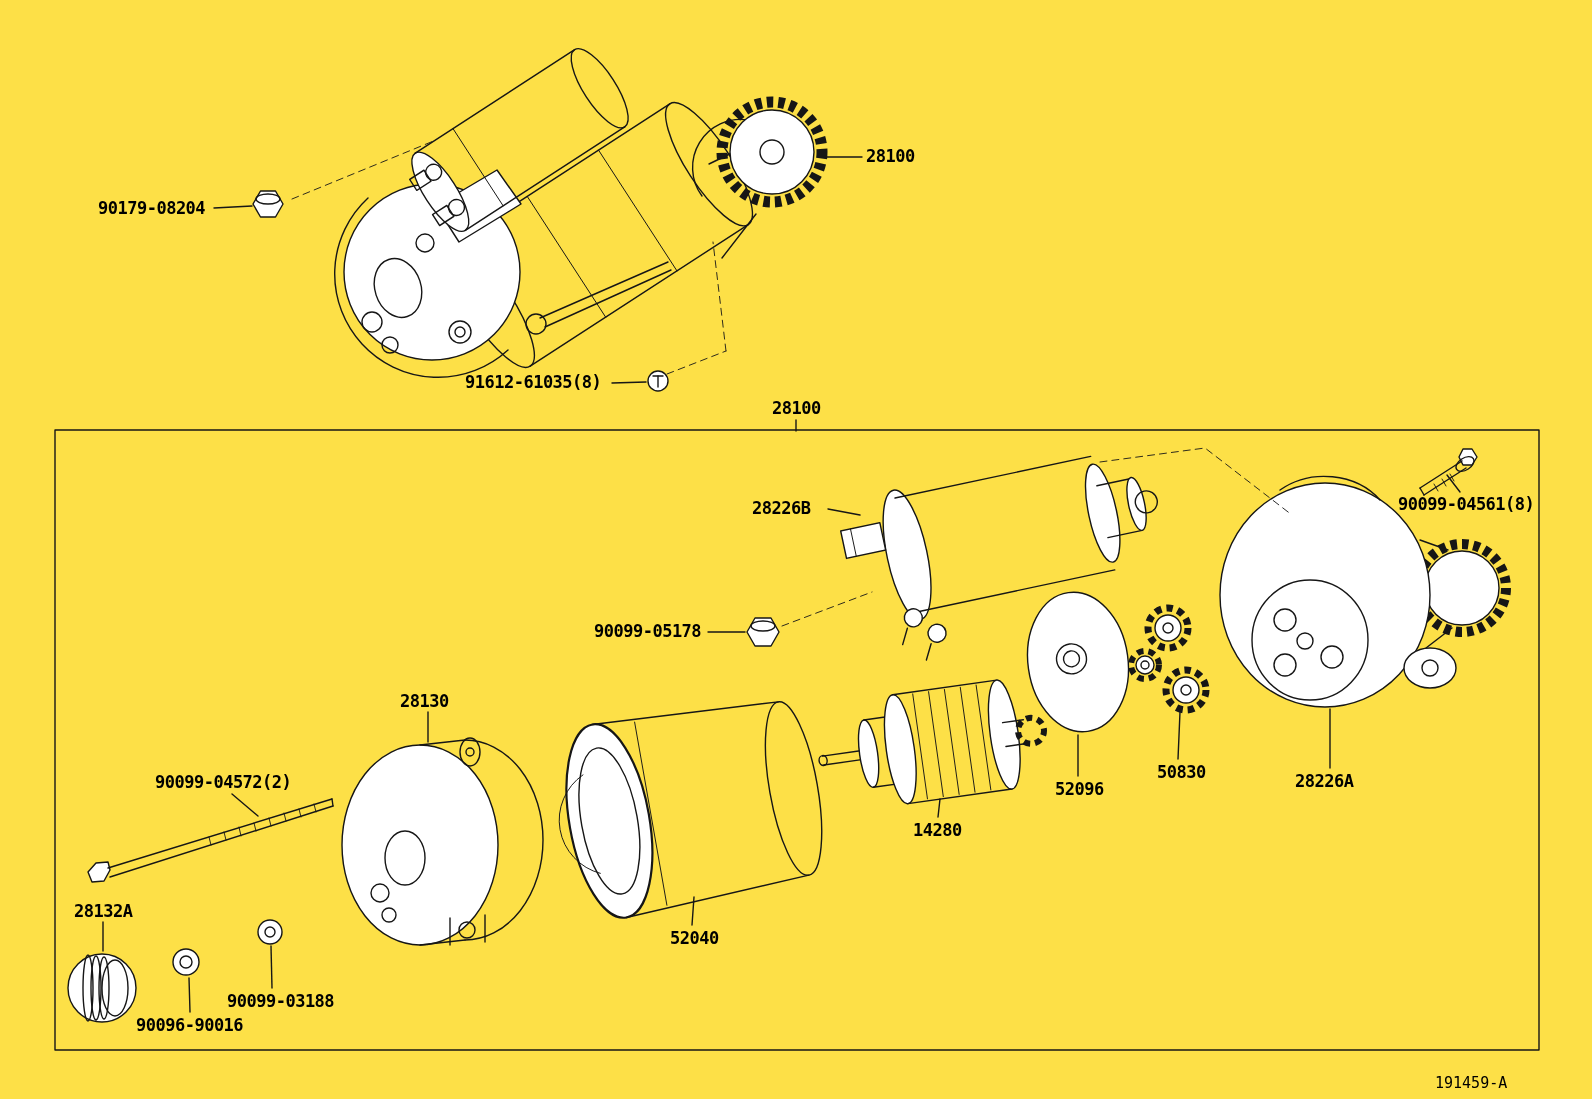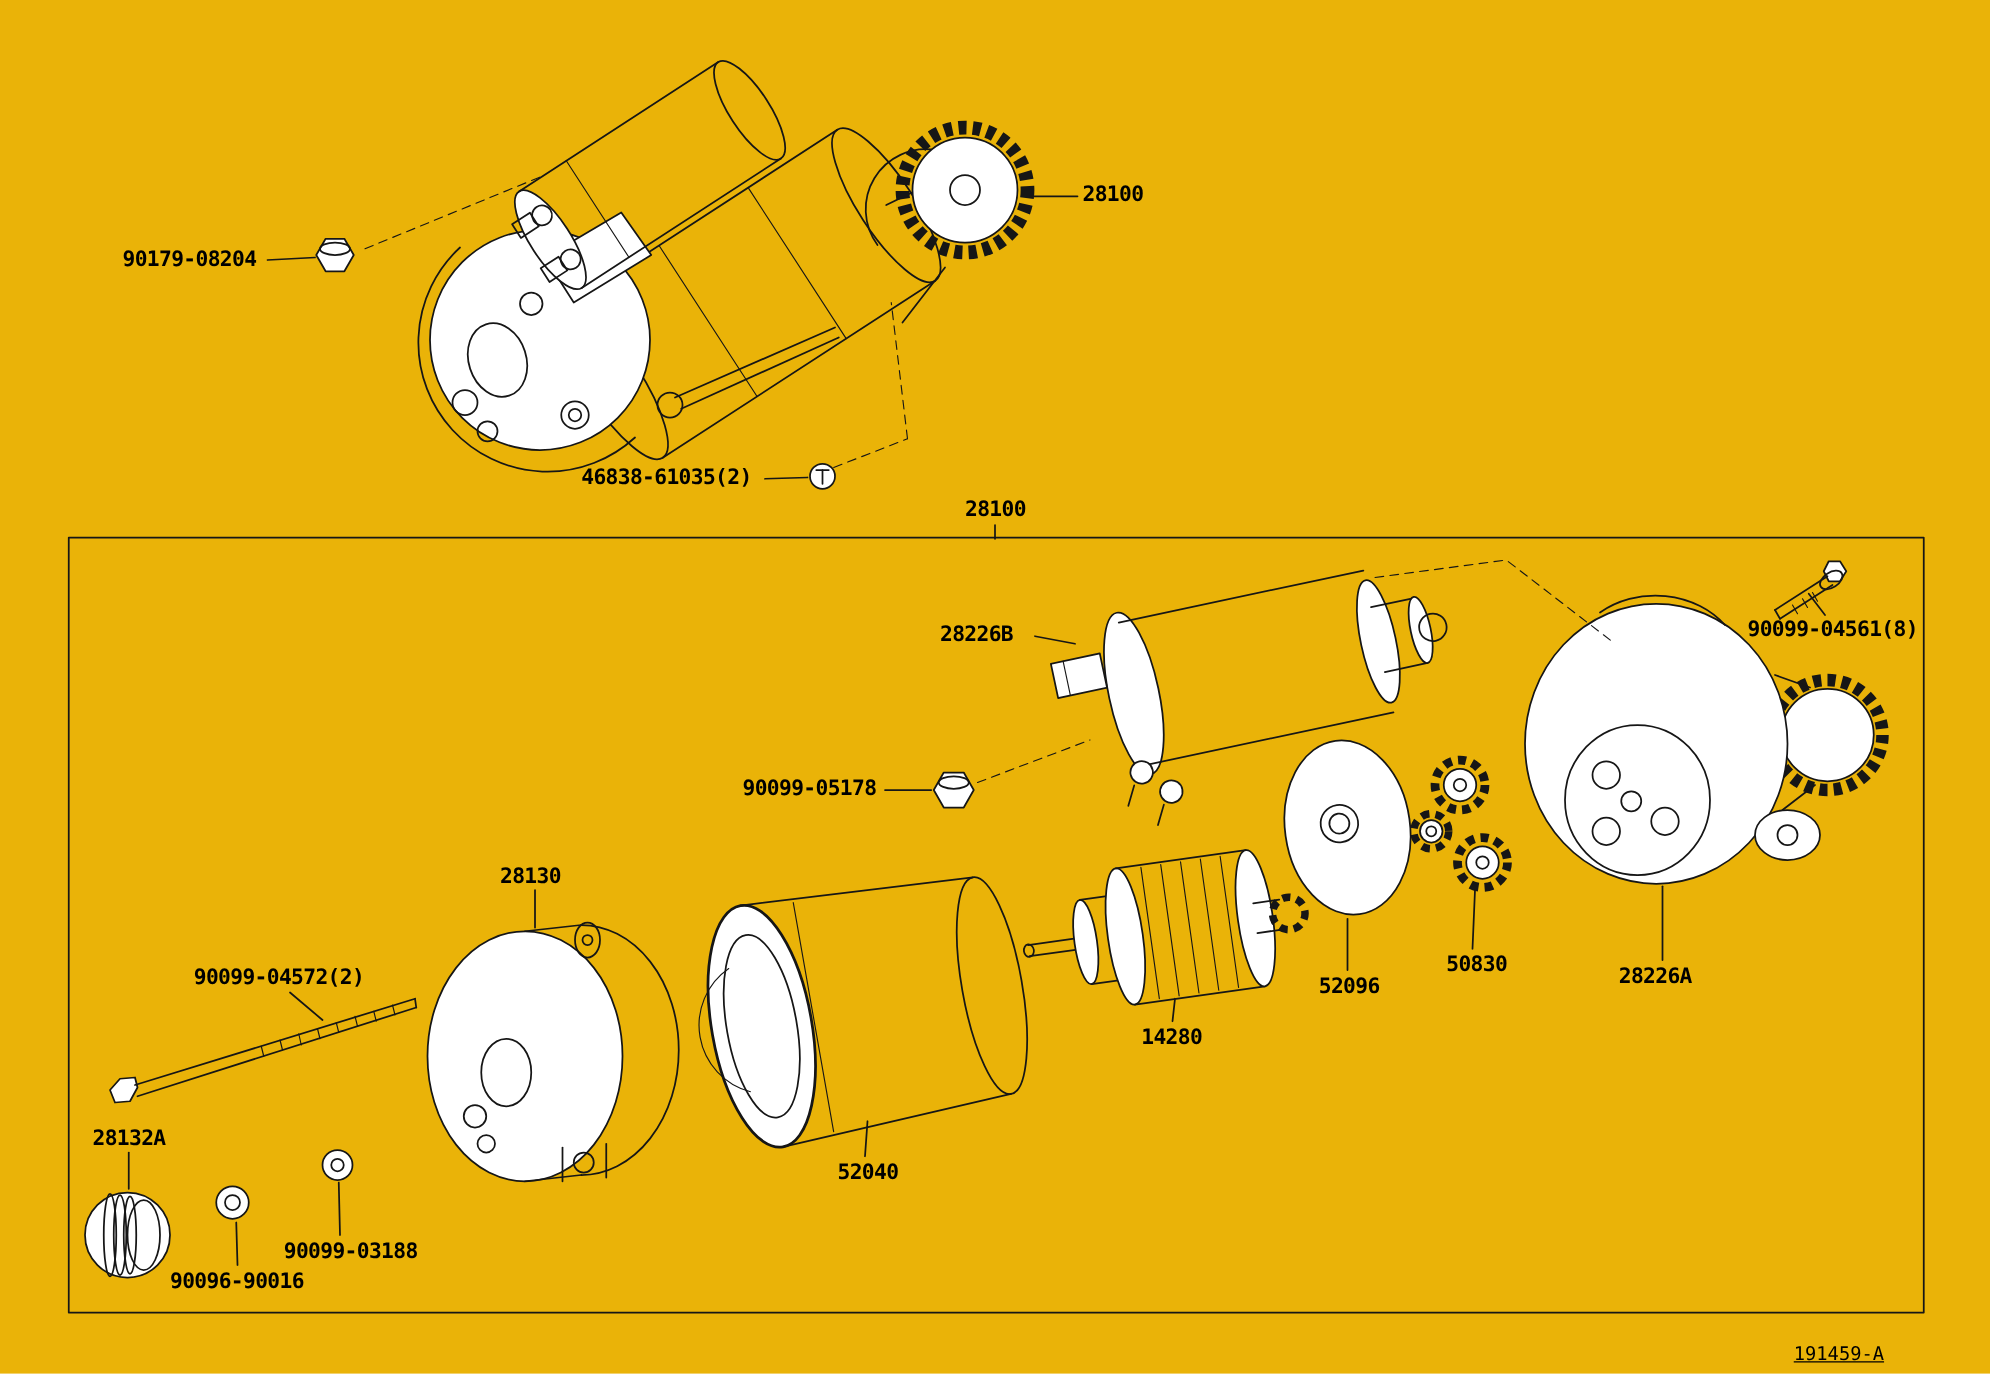--- a/index.html
+++ b/index.html
@@ -1,36 +1,35 @@
 <!DOCTYPE html>
 <html><head>
 <meta charset="utf-8">
 <style>
   html,body{margin:0;padding:0;background:#fff;}
   .stage{
     position:relative;
     width:1592px;height:1099px;
-    background:#eab308;
+    background:#fde047;
     overflow:hidden;
     font-family:"DejaVu Sans Mono",monospace;
   }
   .stage svg{position:absolute;left:0;top:0;}
   .part-label{
     position:absolute;
     font:bold 17px "DejaVu Sans Mono",monospace;
     color:#000;
     white-space:nowrap;
     letter-spacing:-0.5px;
   }
   .figure-code{
     position:absolute;
     font:15px "DejaVu Sans Mono",monospace;
     color:#000;
     white-space:nowrap;
-    text-decoration:underline;
   }
   
   .ln{stroke:#161616;fill:none;stroke-width:1.4;stroke-linecap:round;stroke-linejoin:round;}
   .lnw{stroke:#161616;fill:#ffffff;stroke-width:1.4;stroke-linecap:round;stroke-linejoin:round;}
   .bold{stroke-width:2.2;}
   .thin{stroke-width:0.9;}
   .dash{stroke-dasharray:7 5;}
   .teeth{stroke:#161616;fill:none;stroke-dasharray:6.5 5;}
 </style>
 </head>
@@ -273,21 +272,21 @@
       <line class="ln" x1="692" y1="925" x2="694" y2="897"></line>
       <line class="ln" x1="938" y1="817" x2="940" y2="799"></line>
       <line class="ln" x1="1078" y1="776" x2="1078" y2="735"></line>
       <line class="ln" x1="1178" y1="759" x2="1180" y2="712"></line>
       <line class="ln" x1="1330" y1="768" x2="1330" y2="709"></line>
     </g>
   </svg>
 
   <div class="part-label" style="left:866px;top:146px">28100</div>
   <div class="part-label" style="left:98px;top:198px">90179-08204</div>
-  <div class="part-label" style="left:465px;top:372px">46838-61035(2)</div>
+  <div class="part-label" style="left:465px;top:372px">91612-61035(8)</div>
   <div class="part-label" style="left:772px;top:398px">28100</div>
   <div class="part-label" style="left:752px;top:498px">28226B</div>
   <div class="part-label" style="left:1398px;top:494px">90099-04561(8)</div>
   <div class="part-label" style="left:594px;top:621px">90099-05178</div>
   <div class="part-label" style="left:400px;top:691px">28130</div>
   <div class="part-label" style="left:155px;top:772px">90099-04572(2)</div>
   <div class="part-label" style="left:74px;top:901px">28132A</div>
   <div class="part-label" style="left:136px;top:1015px">90096-90016</div>
   <div class="part-label" style="left:227px;top:991px">90099-03188</div>
   <div class="part-label" style="left:670px;top:928px">52040</div>

